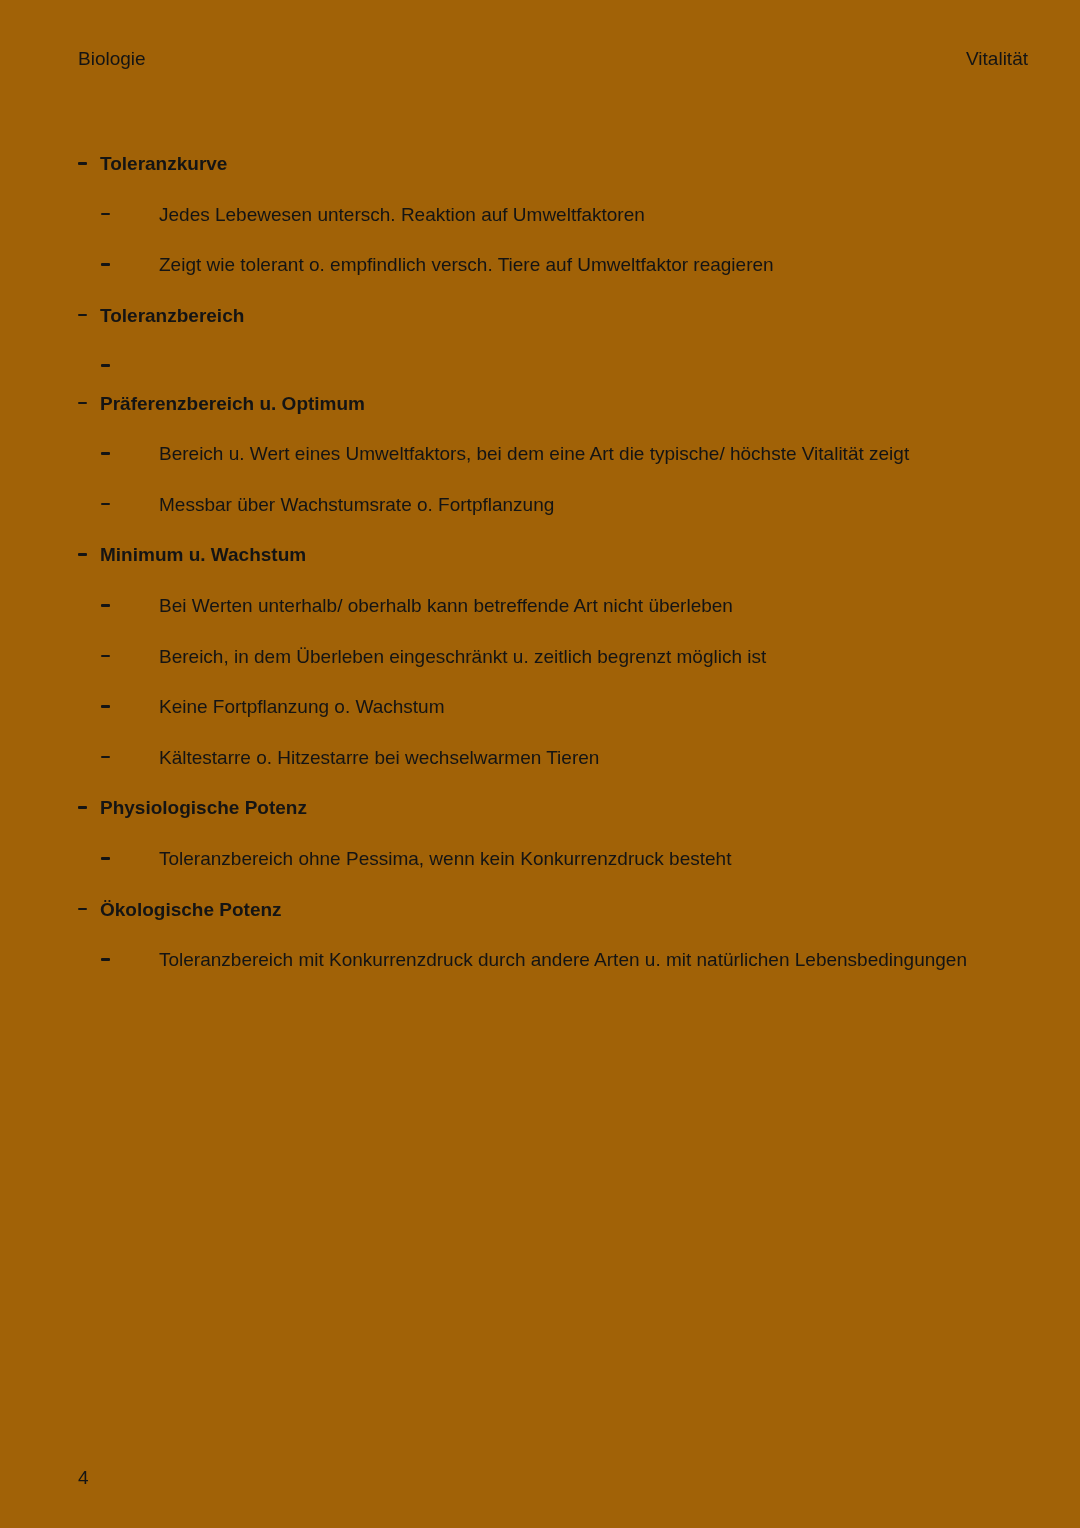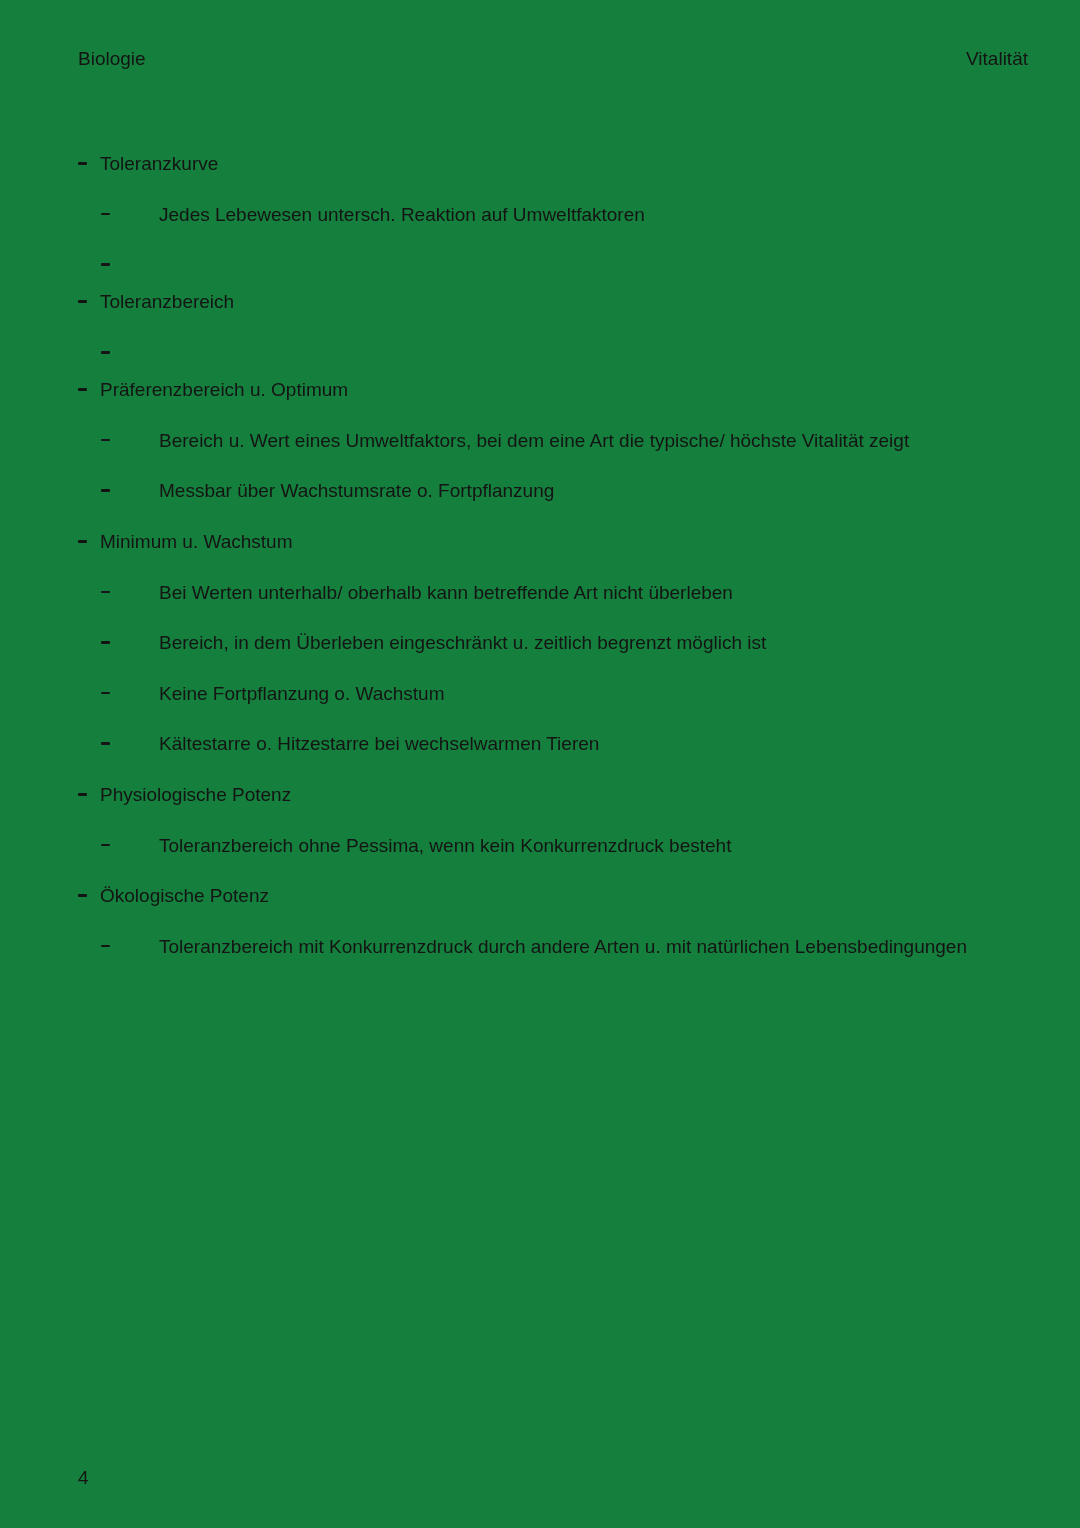--- a/index.html
+++ b/index.html
@@ -1,21 +1,21 @@
 <!DOCTYPE html>
 <html><head>
 <meta charset="utf-8">
 <style>
   * { margin: 0; padding: 0; box-sizing: border-box; }
   html, body { background: #ffffff; }
   .page {
     position: relative;
     width: 1080px;
     height: 1528px;
-    background: #15803d;
+    background: #a16207;
     color: #141414;
     font-family: "Liberation Sans", "DejaVu Sans", sans-serif;
     overflow: hidden;
   }
   .page-header {
     position: absolute;
     top: 47px;
     left: 78px;
     right: 52px;
     display: flex;
@@ -31,21 +31,21 @@
   }
   .note-item {
     display: flex;
     align-items: flex-start;
     margin-top: 22.6px;
     font-size: 19px;
     line-height: 28px;
   }
   .note-item:first-child { margin-top: 0; }
   .note-item.level-1 { margin-left: 23px; gap: 36px; }
-  .note-item.heading .note-text { font-weight: 400; }
+  .note-item.heading .note-text { font-weight: 700; }
   .dash {
     flex: 0 0 auto;
     width: 9px;
     height: 2.6px;
     margin-top: 12px;
     margin-right: 13px;
     border-radius: 1px;
     background: #141414;
   }
   .note-text {
@@ -74,20 +74,21 @@
       <div class="note-item level-0 heading">
         <span class="dash"></span>
         <span class="note-text">Toleranzkurve</span>
       </div>
       <div class="note-item level-1">
         <span class="dash"></span>
         <span class="note-text">Jedes Lebewesen untersch. Reaktion auf Umweltfaktoren</span>
       </div>
       <div class="note-item level-1">
         <span class="dash"></span>
+        <span class="note-text">Zeigt wie tolerant o. empfindlich versch. Tiere auf Umweltfaktor reagieren</span>
       </div>
       <div class="note-item level-0 heading">
         <span class="dash"></span>
         <span class="note-text">Toleranzbereich</span>
       </div>
       <div class="note-item level-1">
         <span class="dash"></span>
       </div>
       <div class="note-item level-0 heading">
         <span class="dash"></span>

